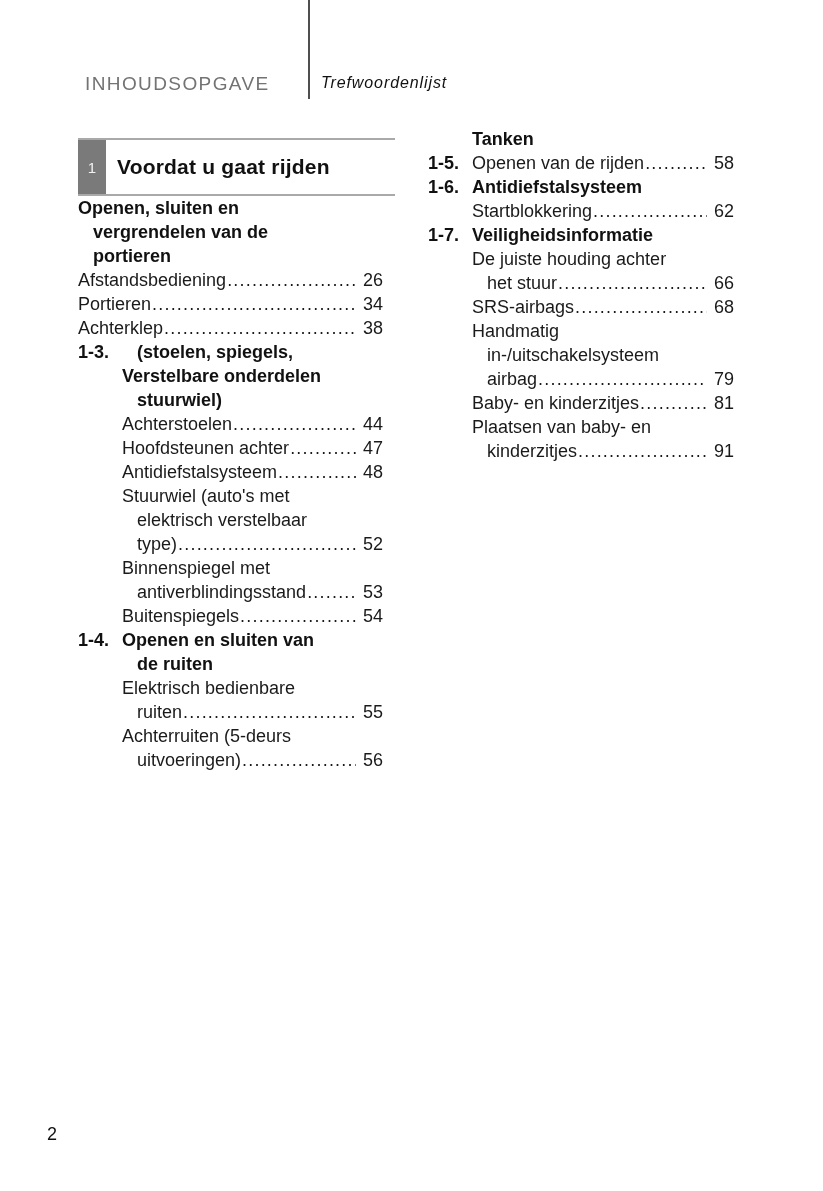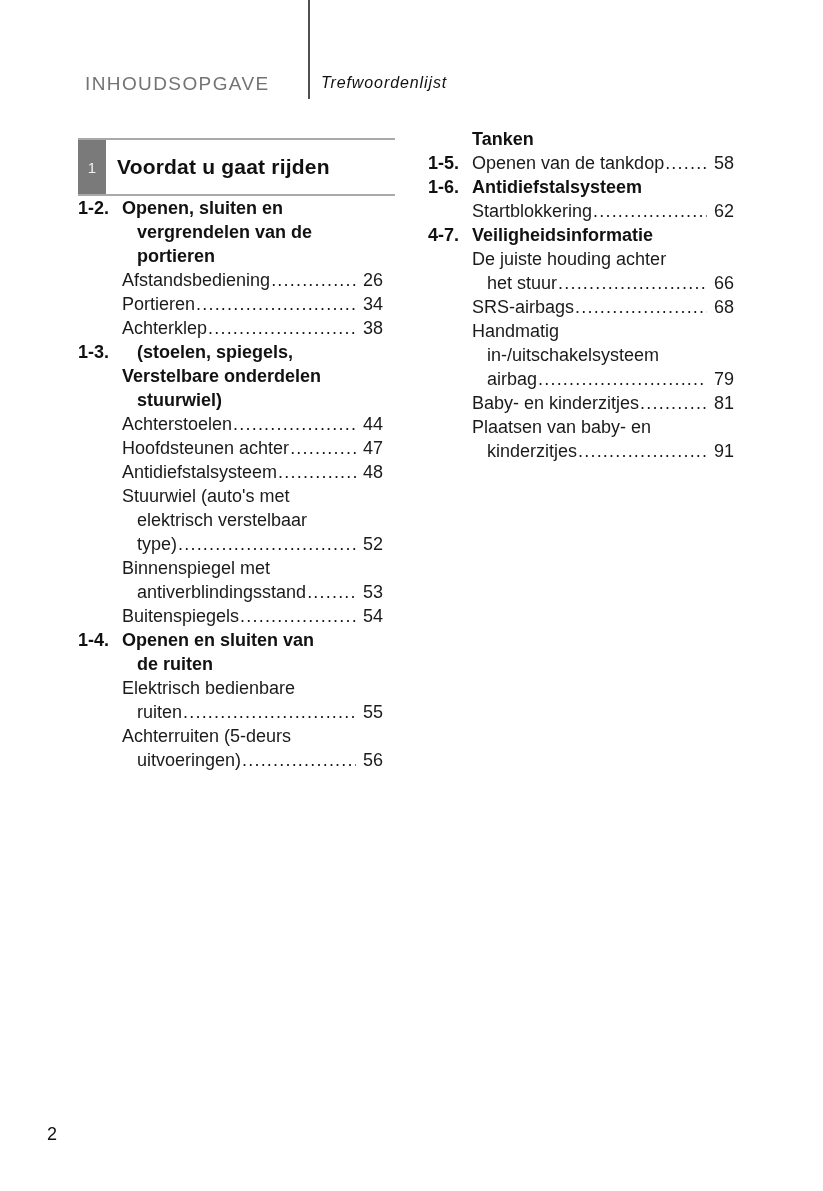--- a/index.html
+++ b/index.html
@@ -144,21 +144,20 @@
 
   <div class="index-label">Trefwoordenlijst</div>
 
   <div class="col-left">
     <div class="chapter-box">
       <div class="chapter-num">1</div>
       <div class="chapter-title">Voordat u gaat rijden</div>
     </div>
     <div id="col-left-sections">
         <div class="section">
-          <div class="sec-num">1-2.</div>
           <div class="sec-body">
             <div class="line title-line">Openen, sluiten en</div>
             <div class="line title-line indent">vergrendelen van de</div>
             <div class="line title-line indent">portieren</div>
             <div class="line dotline">
               <span class="lbl">Afstandsbediening</span>
               <span class="dots"></span>
               <span class="pg">26</span>
             </div>
             <div class="line dotline">
@@ -235,39 +234,39 @@
         </div>
       </div>
   </div>
 
   <div class="col-right" id="col-right-sections">
       <div class="section first">
         <div class="sec-num">1-5.</div>
         <div class="sec-body">
           <div class="line title-line">Tanken</div>
           <div class="line dotline">
-            <span class="lbl">Openen van de tankdop</span>
+            <span class="lbl">Openen van de rijden</span>
             <span class="dots"></span>
             <span class="pg">58</span>
           </div>
         </div>
       </div>
       <div class="section">
         <div class="sec-num">1-6.</div>
         <div class="sec-body">
           <div class="line title-line">Antidiefstalsysteem</div>
           <div class="line dotline">
             <span class="lbl">Startblokkering</span>
             <span class="dots"></span>
             <span class="pg">62</span>
           </div>
         </div>
       </div>
       <div class="section">
-        <div class="sec-num">4-7.</div>
+        <div class="sec-num">1-7.</div>
         <div class="sec-body">
           <div class="line title-line">Veiligheidsinformatie</div>
           <div class="line">De juiste houding achter</div>
           <div class="line dotline indent">
             <span class="lbl">het stuur</span>
             <span class="dots"></span>
             <span class="pg">66</span>
           </div>
           <div class="line dotline">
             <span class="lbl">SRS-airbags</span>

